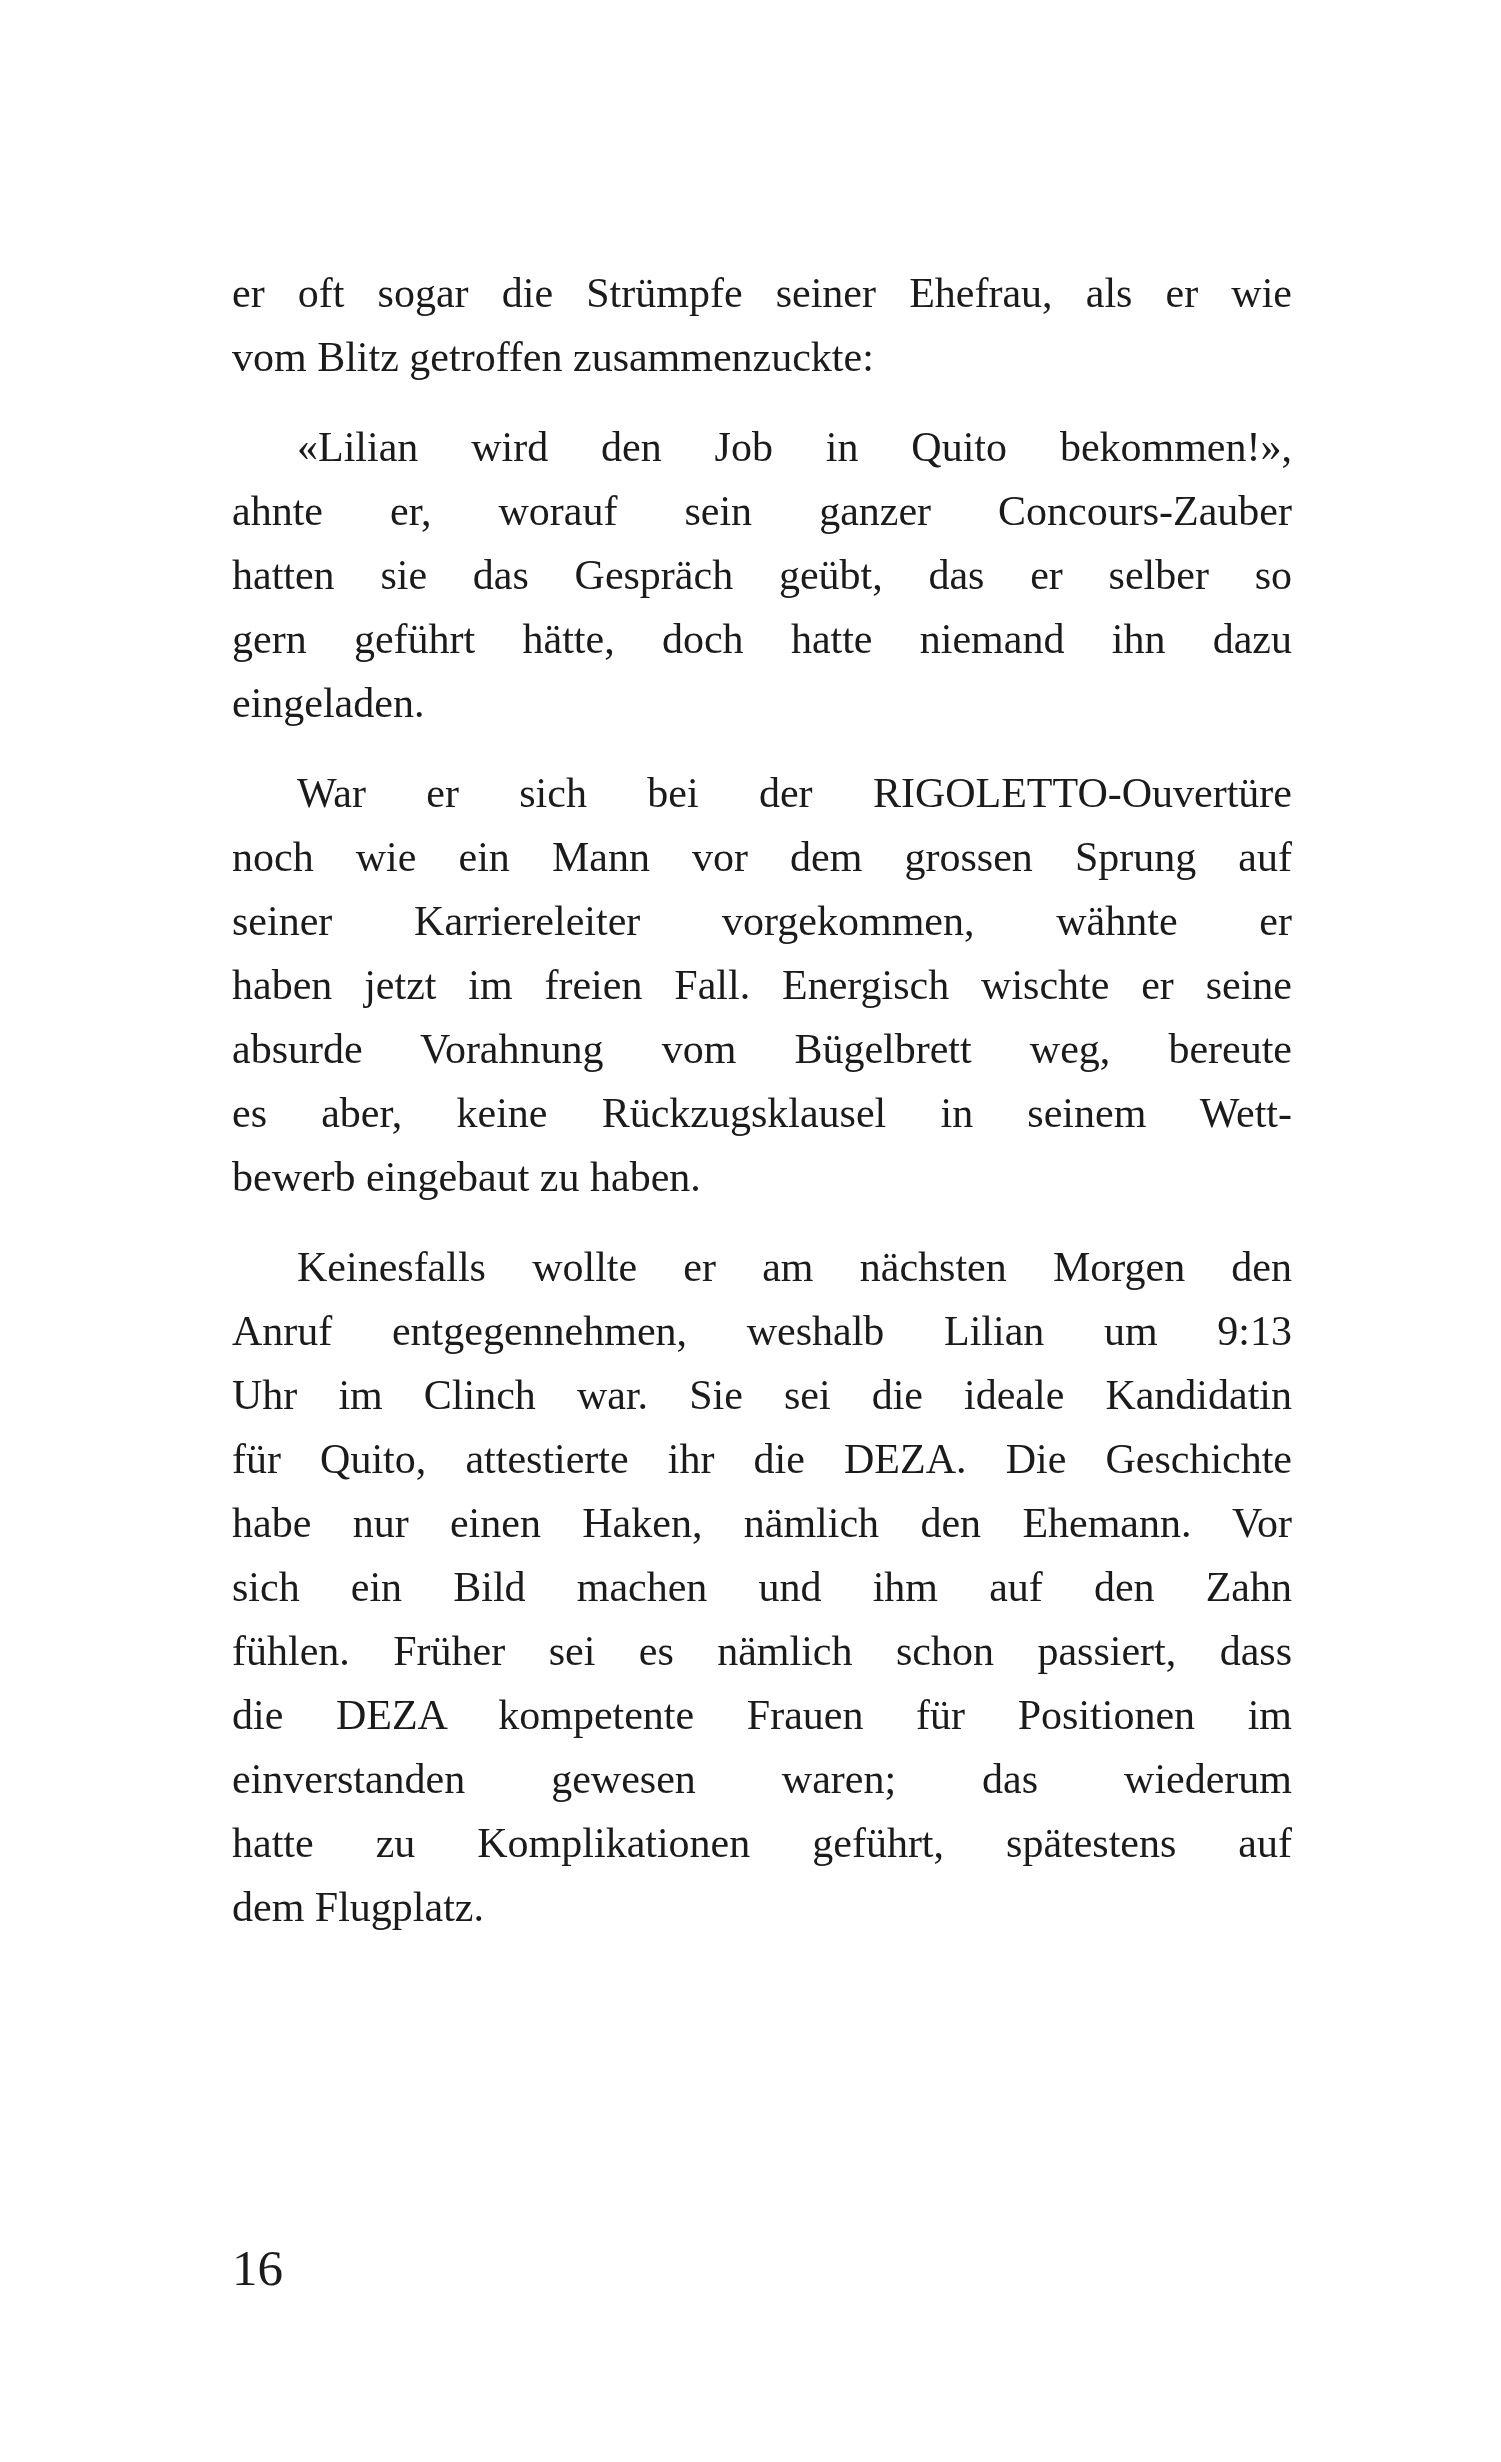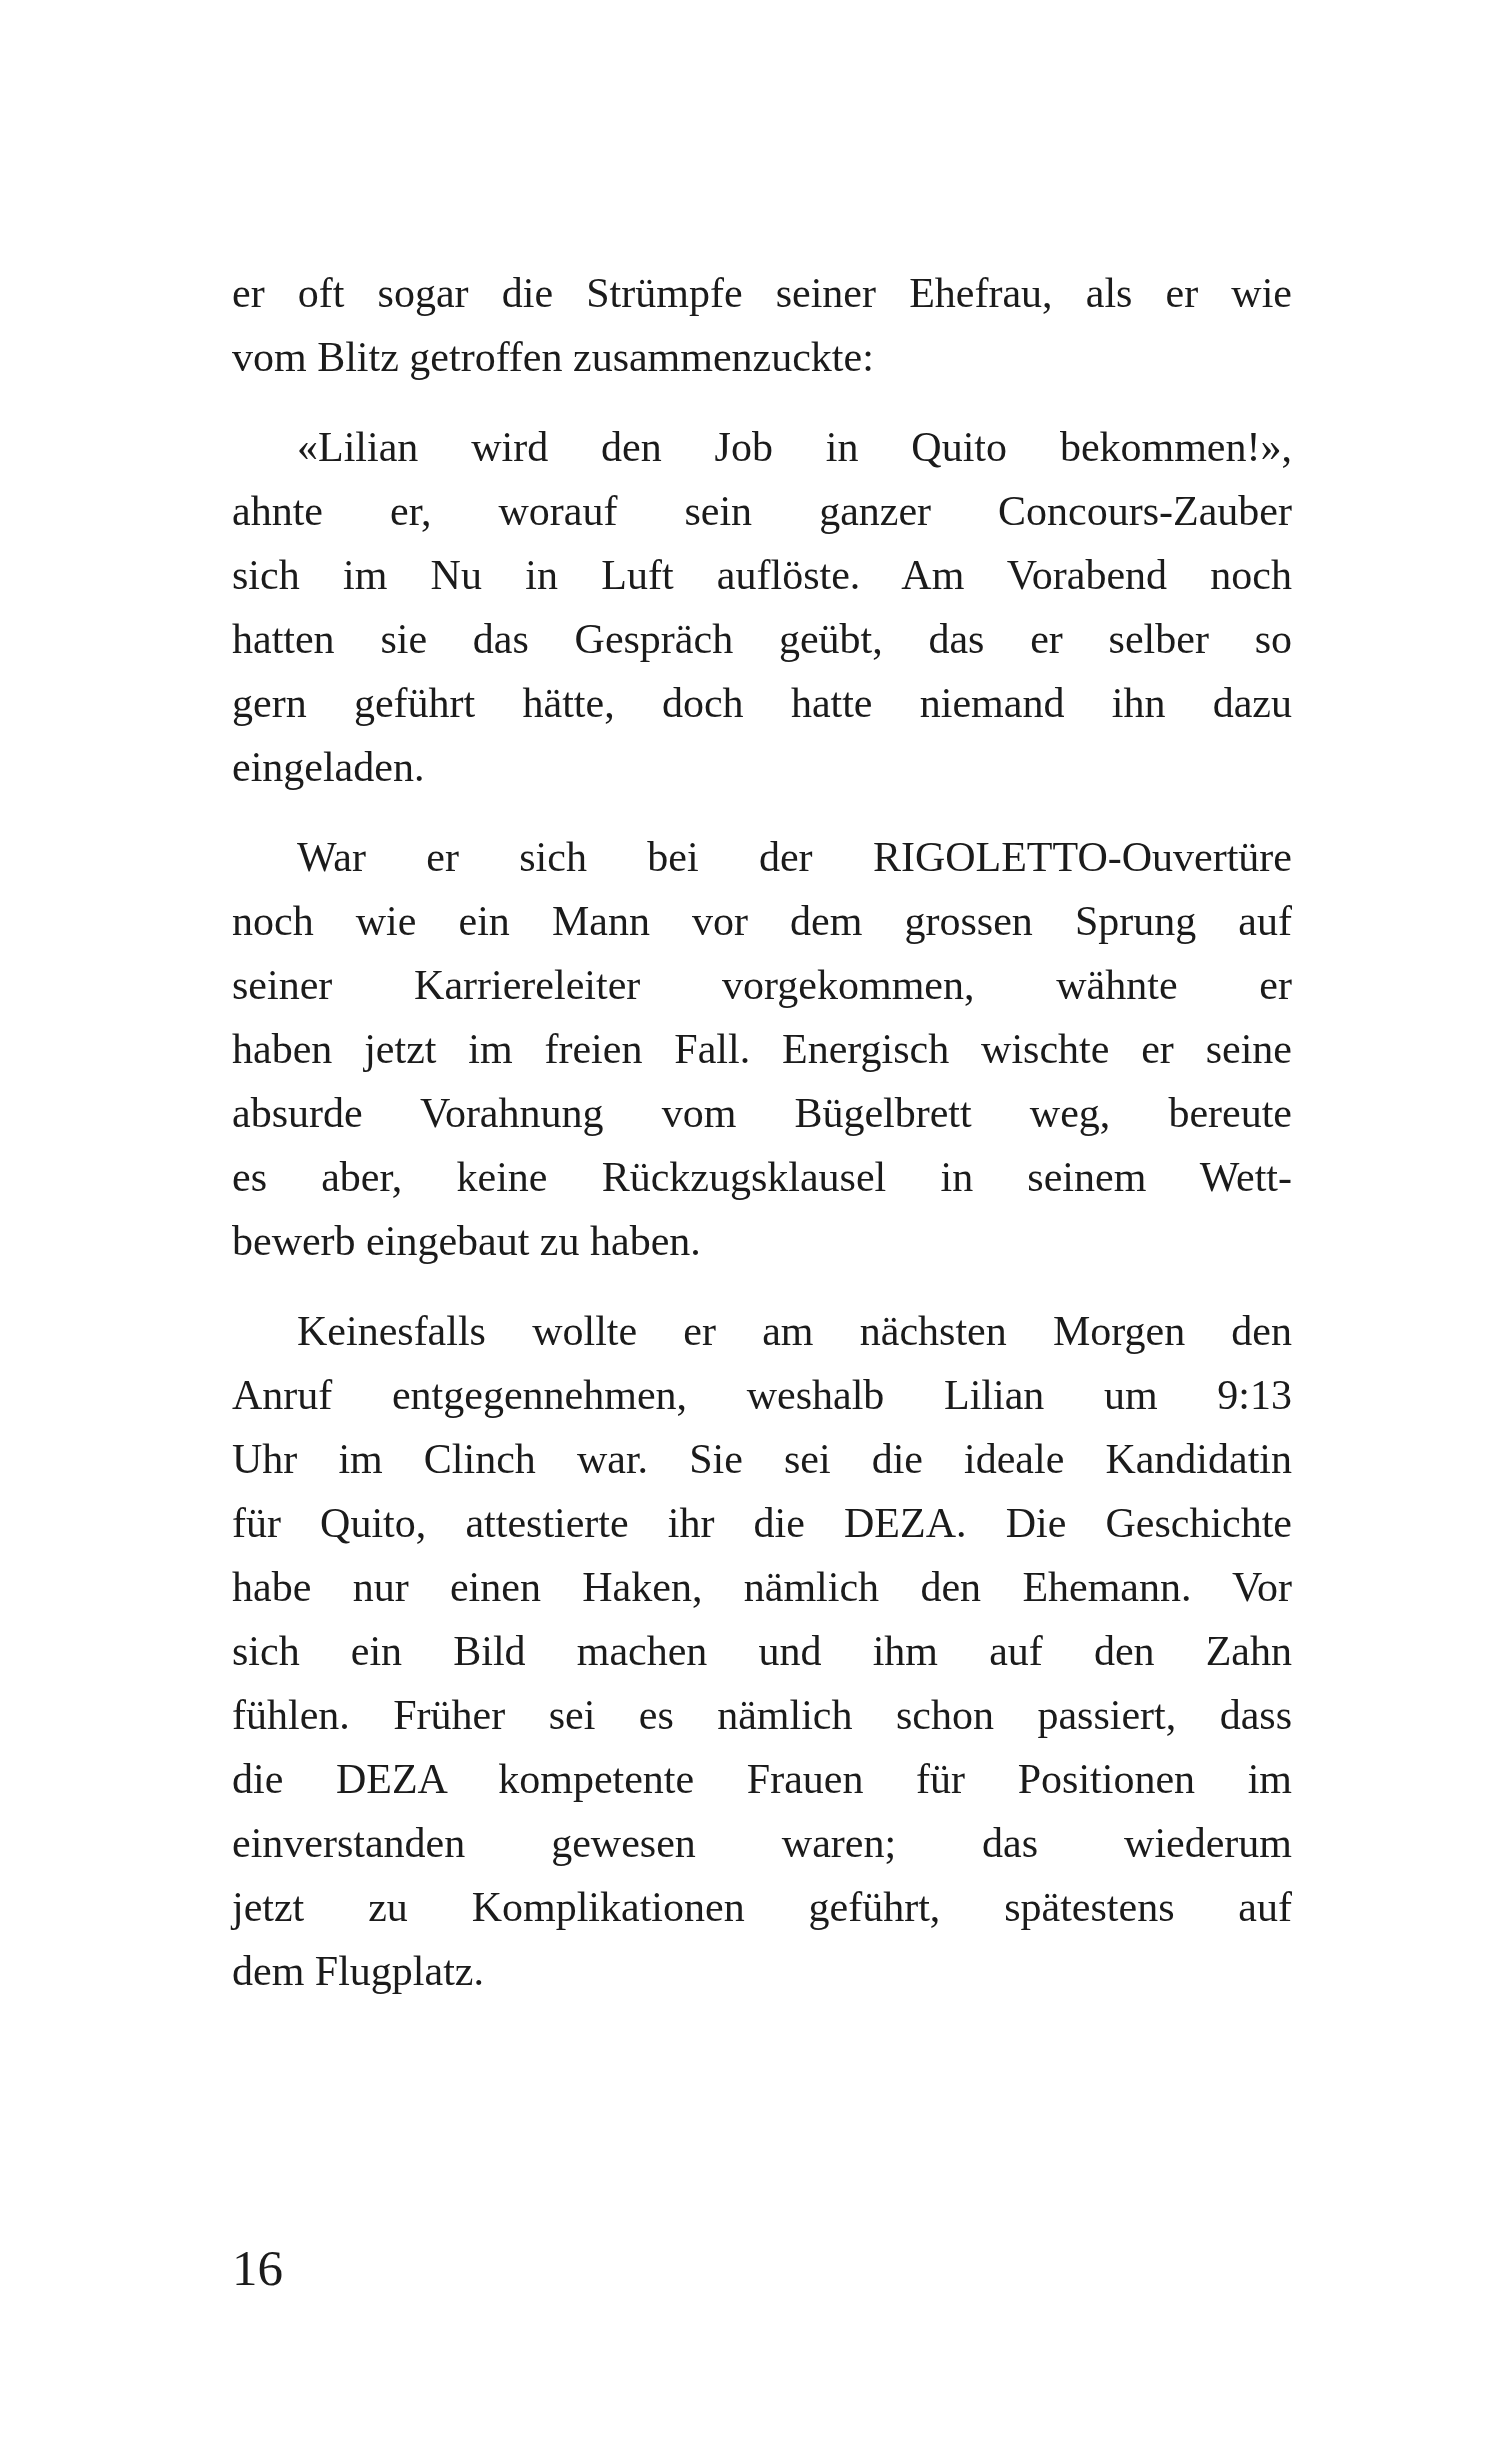--- a/index.html
+++ b/index.html
@@ -64,21 +64,20 @@
 
 <div class="page">
   <div class="text-block">
       <div class="paragraph">
         <div class="line">er oft sogar die Strümpfe seiner Ehefrau, als er wie</div>
         <div class="line last">vom Blitz getroffen zusammenzuckte:</div>
       </div>
       <div class="paragraph indent">
         <div class="line">«Lilian wird den Job in Quito bekommen!»,</div>
         <div class="line">ahnte er, worauf sein ganzer Concours-Zauber</div>
-        <div class="line">sich im Nu in Luft auflöste. Am Vorabend noch</div>
         <div class="line">hatten sie das Gespräch geübt, das er selber so</div>
         <div class="line">gern geführt hätte, doch hatte niemand ihn dazu</div>
         <div class="line last">eingeladen.</div>
       </div>
       <div class="paragraph indent">
         <div class="line">War er sich bei der RIGOLETTO-Ouvertüre</div>
         <div class="line">noch wie ein Mann vor dem grossen Sprung auf</div>
         <div class="line">seiner Karriereleiter vorgekommen, wähnte er</div>
         <div class="line">haben jetzt im freien Fall. Energisch wischte er seine</div>
         <div class="line">absurde Vorahnung vom Bügelbrett weg, bereute</div>
@@ -88,19 +87,19 @@
       <div class="paragraph indent">
         <div class="line">Keinesfalls wollte er am nächsten Morgen den</div>
         <div class="line">Anruf entgegennehmen, weshalb Lilian um 9:13</div>
         <div class="line">Uhr im Clinch war. Sie sei die ideale Kandidatin</div>
         <div class="line">für Quito, attestierte ihr die DEZA. Die Geschichte</div>
         <div class="line">habe nur einen Haken, nämlich den Ehemann. Vor</div>
         <div class="line">sich ein Bild machen und ihm auf den Zahn</div>
         <div class="line">fühlen. Früher sei es nämlich schon passiert, dass</div>
         <div class="line">die DEZA kompetente Frauen für Positionen im</div>
         <div class="line">einverstanden gewesen waren; das wiederum</div>
-        <div class="line">jetzt zu Komplikationen geführt, spätestens auf</div>
+        <div class="line">hatte zu Komplikationen geführt, spätestens auf</div>
         <div class="line last">dem Flugplatz.</div>
       </div>
     </div>
   <div class="page-number">16</div>
 </div>
 
 
 </body></html>

